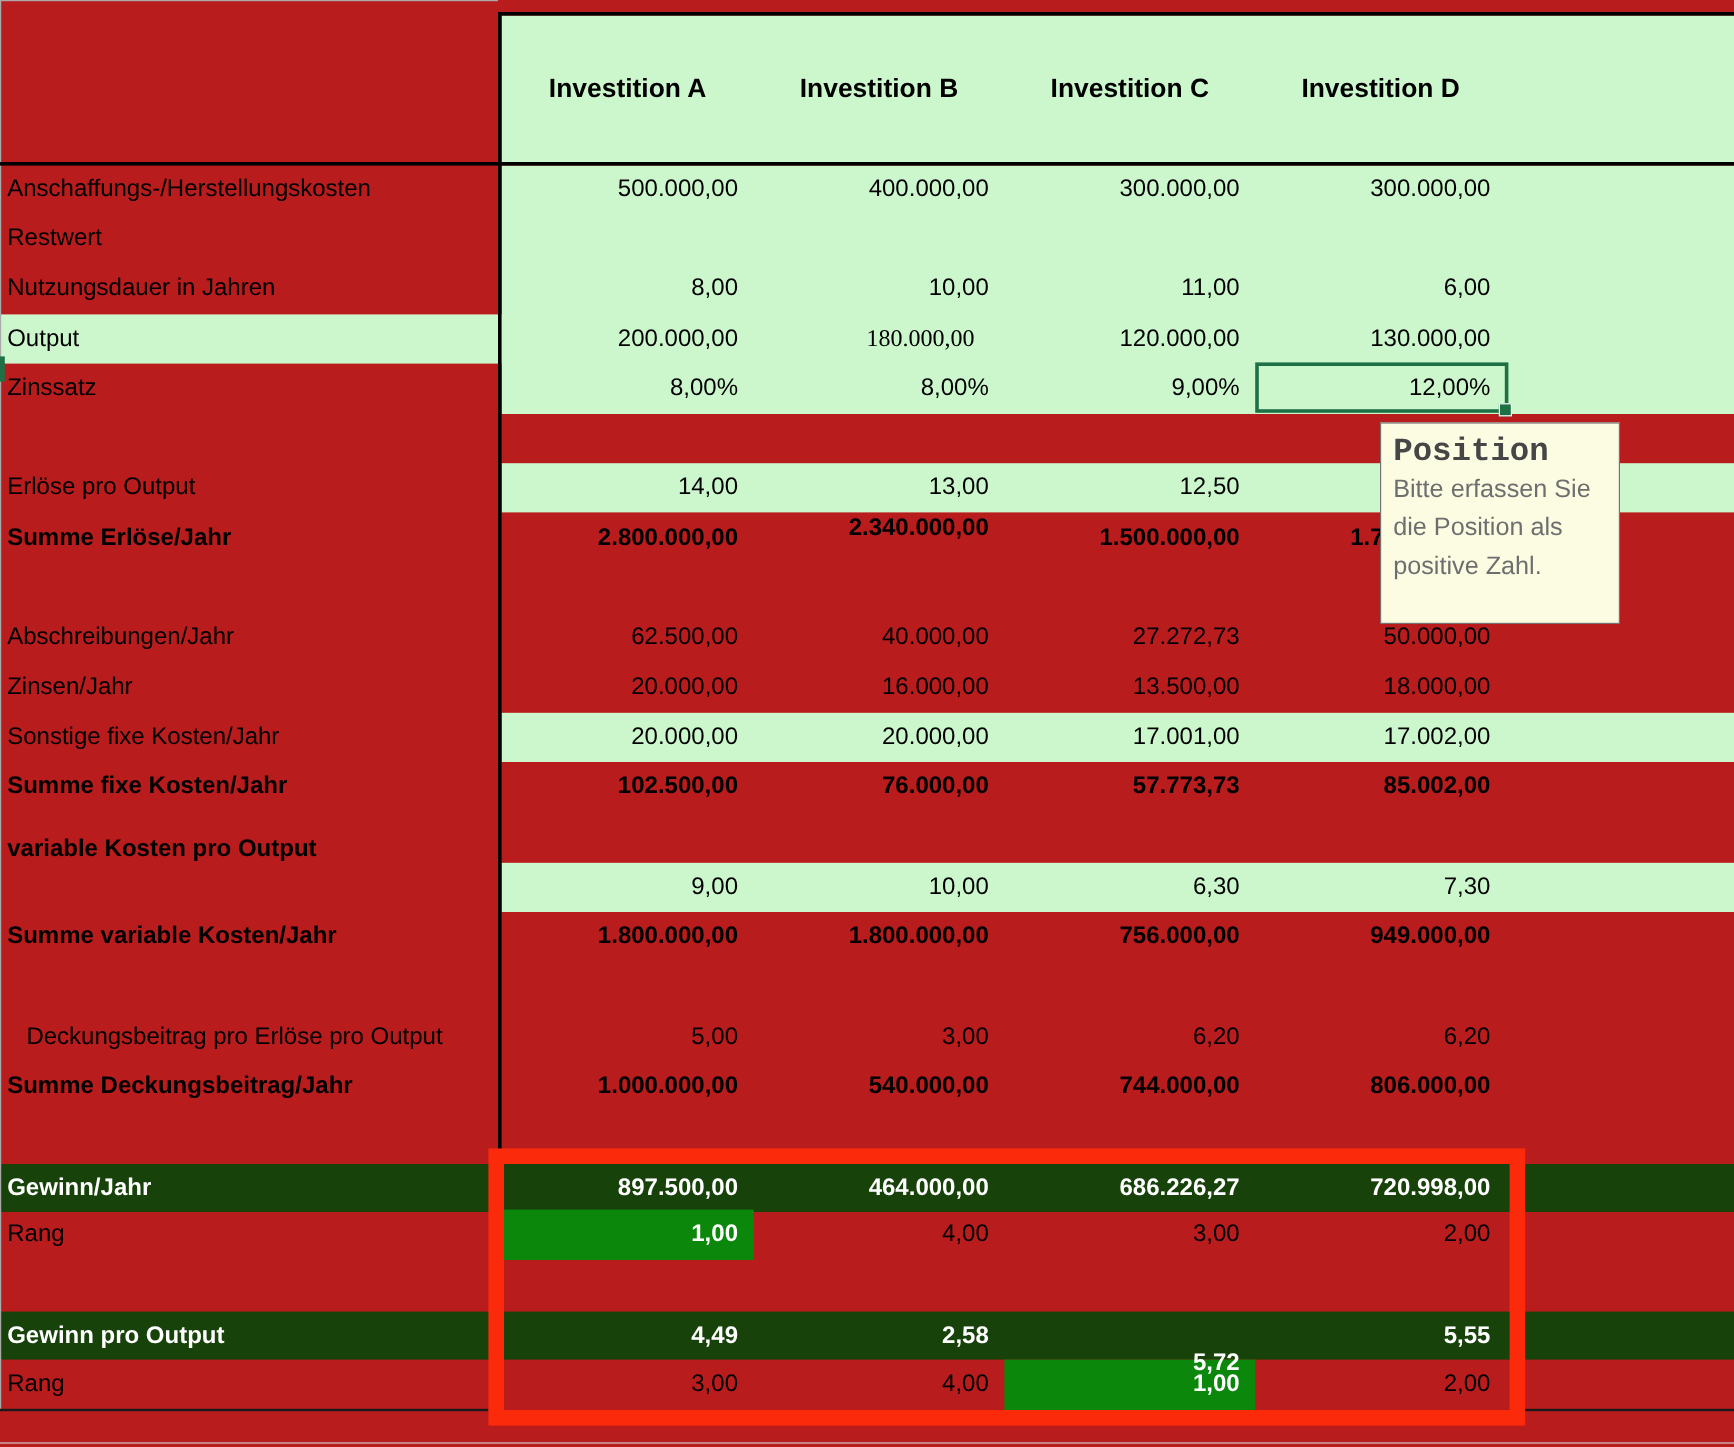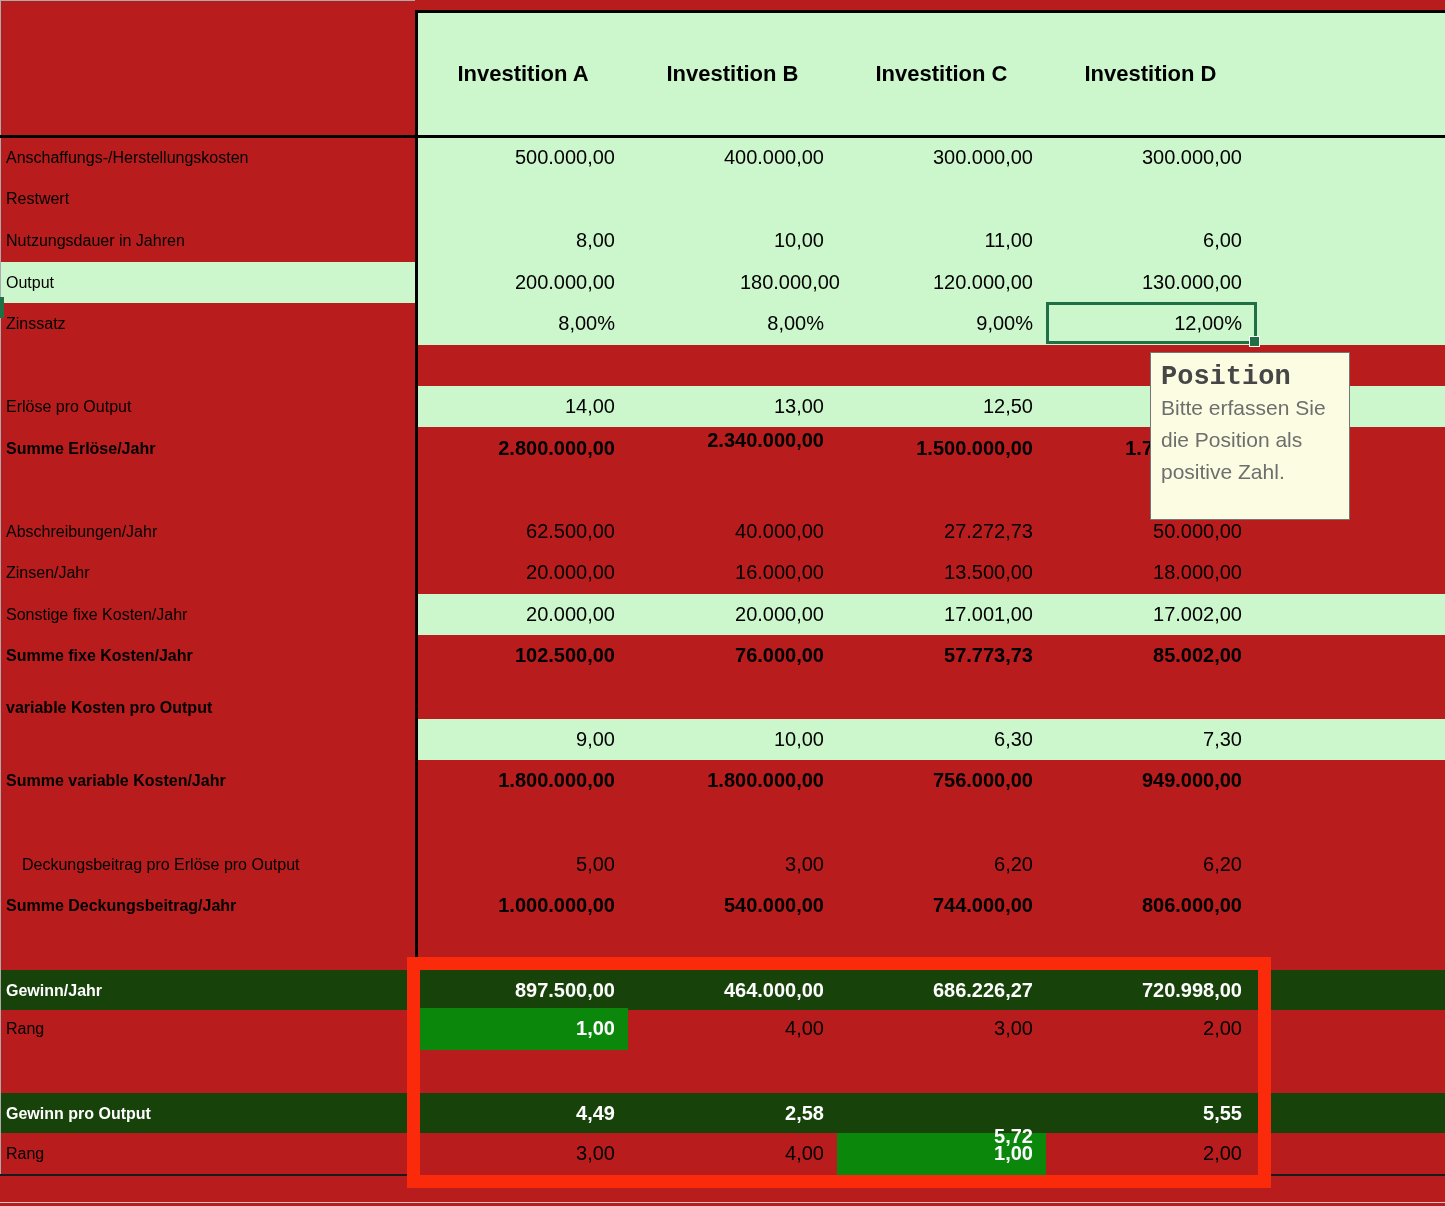--- a/index.html
+++ b/index.html
@@ -4,21 +4,21 @@
 <style>
   html,body{margin:0;padding:0;background:#fff;}
   #screen{
     position:relative;width:1445px;height:1206px;background:#b91c1c;
     font-family:"Liberation Sans", sans-serif;overflow:hidden;
   }
   
   .band{position:absolute;z-index:1;}
   .headerblock{position:absolute;z-index:1;}
   
-  .rowlabel{position:absolute;left:6px;z-index:3;font-size:16px;color:#000;white-space:nowrap;}
+  .rowlabel{position:absolute;left:6px;z-index:3;font-size:20px;color:#000;white-space:nowrap;}
   .cellval{position:absolute;z-index:3;font-size:20px;color:#000;text-align:right;white-space:nowrap;}
   .colhead{position:absolute;z-index:3;font-weight:bold;font-size:22px;color:#000;text-align:center;}
   .bold{font-weight:bold;}
   .whitetxt{color:#ffffff;font-weight:bold;}
   
   .line{position:absolute;z-index:4;}
   
   #red-box{position:absolute;z-index:6;box-sizing:border-box;background:transparent;}
   
   #sel-cell{position:absolute;z-index:5;box-sizing:border-box;background:transparent;}
@@ -49,21 +49,21 @@
       <div class="cellval" style="position: absolute; left: 1046px; top: 137px; width: 196px; height: 41px; line-height: 41px; z-index: 3;">300.000,00</div>
       <div class="rowlabel" style="position: absolute; top: 178px; height: 41px; line-height: 41px; z-index: 3;">Restwert</div>
       <div class="rowlabel" style="position: absolute; top: 220px; height: 41px; line-height: 41px; z-index: 3;">Nutzungsdauer in Jahren</div>
       <div class="cellval" style="position: absolute; left: 418px; top: 220px; width: 197px; height: 41px; line-height: 41px; z-index: 3;">8,00</div>
       <div class="cellval" style="position: absolute; left: 628px; top: 220px; width: 196px; height: 41px; line-height: 41px; z-index: 3;">10,00</div>
       <div class="cellval" style="position: absolute; left: 837px; top: 220px; width: 196px; height: 41px; line-height: 41px; z-index: 3;">11,00</div>
       <div class="cellval" style="position: absolute; left: 1046px; top: 220px; width: 196px; height: 41px; line-height: 41px; z-index: 3;">6,00</div>
       <div style="position: absolute; left: 0px; top: 262px; width: 1445px; height: 41px; background: rgb(204, 247, 204); z-index: 1;"></div>
       <div class="rowlabel" style="position: absolute; top: 262px; height: 41px; line-height: 41px; z-index: 3;">Output</div>
       <div class="cellval" style="position: absolute; left: 418px; top: 262px; width: 197px; height: 41px; line-height: 41px; z-index: 3;">200.000,00</div>
-      <div class="cellval" style="position: absolute; left: 644px; top: 262px; width: 196px; height: 41px; line-height: 41px; z-index: 3;">180.000,00</div>
+      <div class="cellval" style="position: absolute; left: 616px; top: 262px; width: 196px; height: 41px; line-height: 41px; z-index: 3; font-family: Liberation Serif, serif;">180.000,00</div>
       <div class="cellval" style="position: absolute; left: 837px; top: 262px; width: 196px; height: 41px; line-height: 41px; z-index: 3;">120.000,00</div>
       <div class="cellval" style="position: absolute; left: 1046px; top: 262px; width: 196px; height: 41px; line-height: 41px; z-index: 3;">130.000,00</div>
       <div class="rowlabel" style="position: absolute; top: 303px; height: 41px; line-height: 41px; z-index: 3;">Zinssatz</div>
       <div class="cellval" style="position: absolute; left: 418px; top: 303px; width: 197px; height: 41px; line-height: 41px; z-index: 3;">8,00%</div>
       <div class="cellval" style="position: absolute; left: 628px; top: 303px; width: 196px; height: 41px; line-height: 41px; z-index: 3;">8,00%</div>
       <div class="cellval" style="position: absolute; left: 837px; top: 303px; width: 196px; height: 41px; line-height: 41px; z-index: 3;">9,00%</div>
       <div class="cellval" style="position: absolute; left: 1046px; top: 303px; width: 196px; height: 41px; line-height: 41px; z-index: 3;">12,00%</div>
       <div style="position: absolute; left: 418px; top: 386px; width: 1027px; height: 41px; background: rgb(204, 247, 204); z-index: 1;"></div>
       <div class="rowlabel" style="position: absolute; top: 386px; height: 41px; line-height: 41px; z-index: 3;">Erlöse pro Output</div>
       <div class="cellval" style="position: absolute; left: 418px; top: 386px; width: 197px; height: 41px; line-height: 41px; z-index: 3;">14,00</div>

